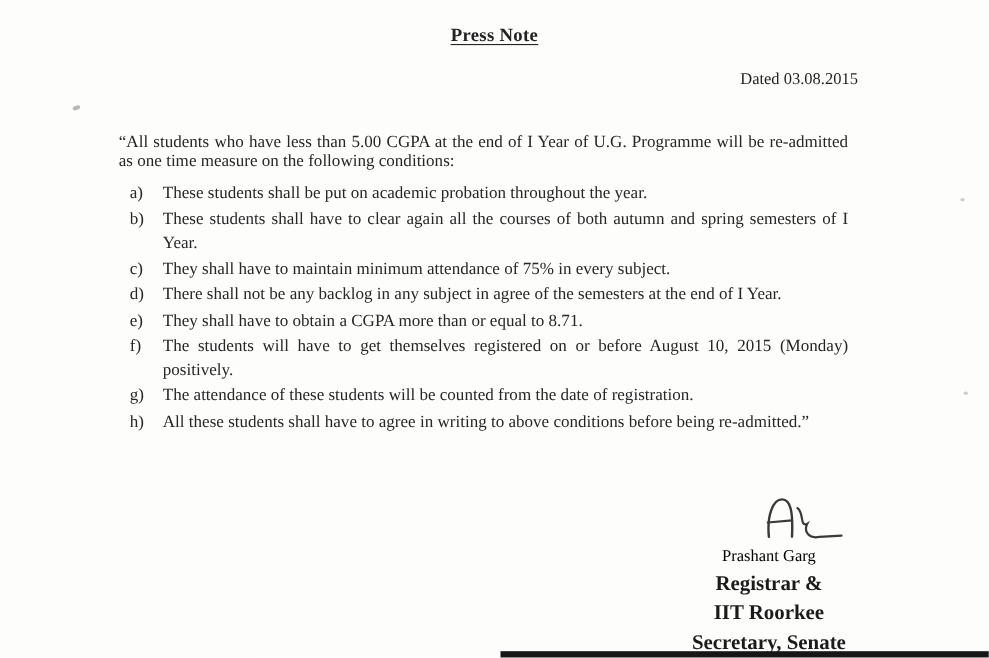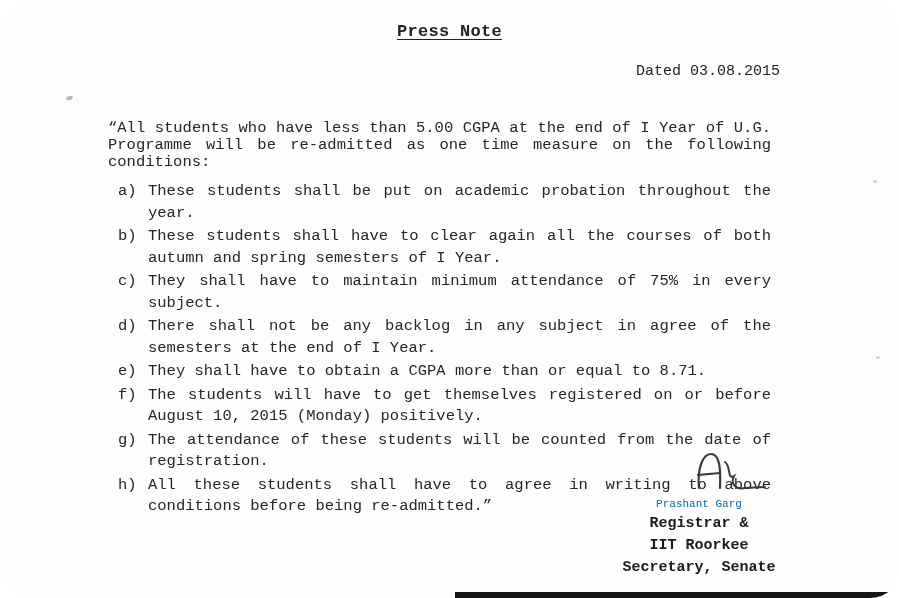--- a/index.html
+++ b/index.html
@@ -5,25 +5,24 @@
   html, body {
     margin: 0;
     padding: 0;
     background: #ffffff;
   }
   .page {
     position: relative;
     width: 899px;
     height: 598px;
     background: #fdfdfc;
-    font-family: Liberation Mono, monospace;
+    font-family: Liberation Serif, serif;
     color: #232323;
     overflow: hidden;
     box-sizing: border-box;
-    border-radius: 28px;
   }
   .title {
     text-align: center;
     font-size: 17px;
     font-weight: bold;
     padding-top: 22px;
     letter-spacing: 0.3px;
   }
   .title span {
     text-decoration: underline;
@@ -66,26 +65,26 @@
     right: 100px;
     top: 448px;
     width: 200px;
     text-align: center;
   }
   .sig-mark {
     display: block;
     margin: 0 30px 0 auto;
   }
   .sig-name {
-    font-size: 11px;
+    font-size: 15px;
     margin-top: 2px;
-    color: #0369a1;
+    color: #000000;
   }
   .sig-role {
-    font-size: 15px;
+    font-size: 19px;
     font-weight: bold;
     margin-top: 5px;
     color: #1b1b1b;
   }
   .scan-bar-bottom {
     position: absolute;
     bottom: 0;
     left: 455px;
     right: 0;
     height: 6px;

